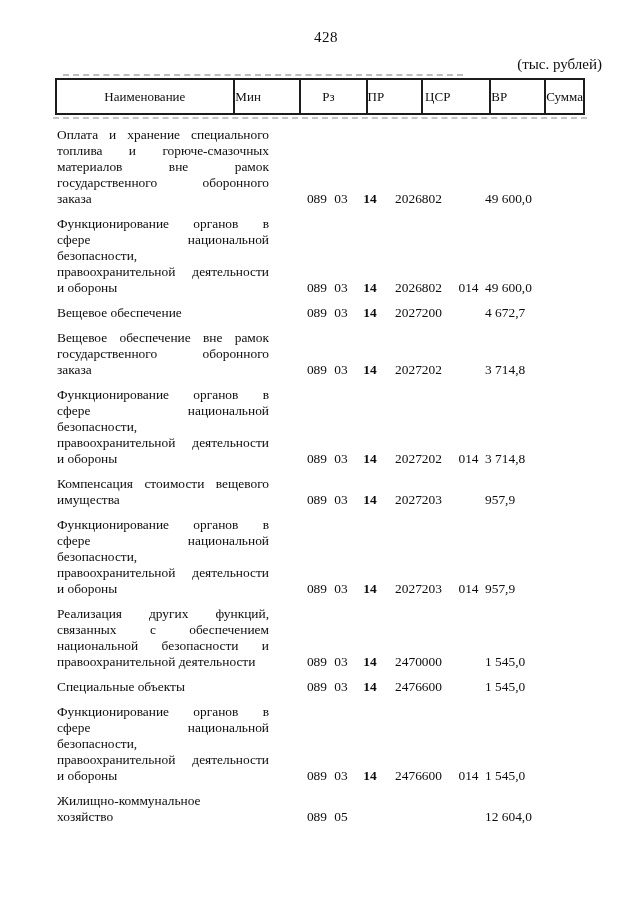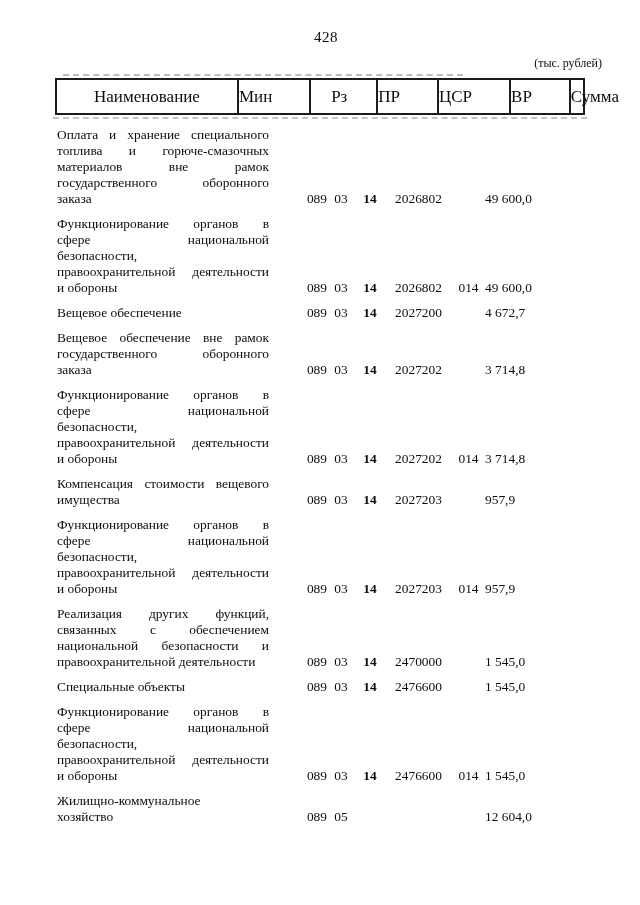--- a/index.html
+++ b/index.html
@@ -10,37 +10,37 @@
     color:#0d0d0d;
     font-family:"Liberation Serif", serif;
     overflow:hidden;
   }
   .page-number{
     position:absolute;top:29px;left:6px;width:640px;
     text-align:center;font-size:15px;letter-spacing:.5px;
   }
   .units-note{
     position:absolute;top:56px;right:38px;
-    font-size:12px;
+    font-size:15px;
   }
   .table-wrap{
     position:absolute;left:55px;top:78px;width:530px;
   }
   
   .art{position:absolute;height:0;border-top:2px dashed #bdbdbd;}
   .art-top{top:-4px;left:8px;width:400px;}
   .art-mid{top:39px;left:-2px;width:534px;border-top-color:#c4c4c4;}
   
   .thead{
     display:flex;height:37px;box-sizing:border-box;
     border:2px solid #1c1c1c;background:#fff;position:relative;
   }
   .th{
     display:flex;align-items:center;justify-content:center;
-    font-size:17px;height:100%;box-sizing:border-box;
+    font-size:13px;height:100%;box-sizing:border-box;
     border-left:2px solid #1c1c1c;
     margin-left:37px;
   }
   .th:first-child{border-left:none;}
   .w-name{width:227px;}
   .w-min{width:62px;}
   .w-rz{width:28px;padding-left:28px;}
   .w-pr{width:30px;}
   .w-csr{width:67px;}
   .w-vr{width:33px;}

